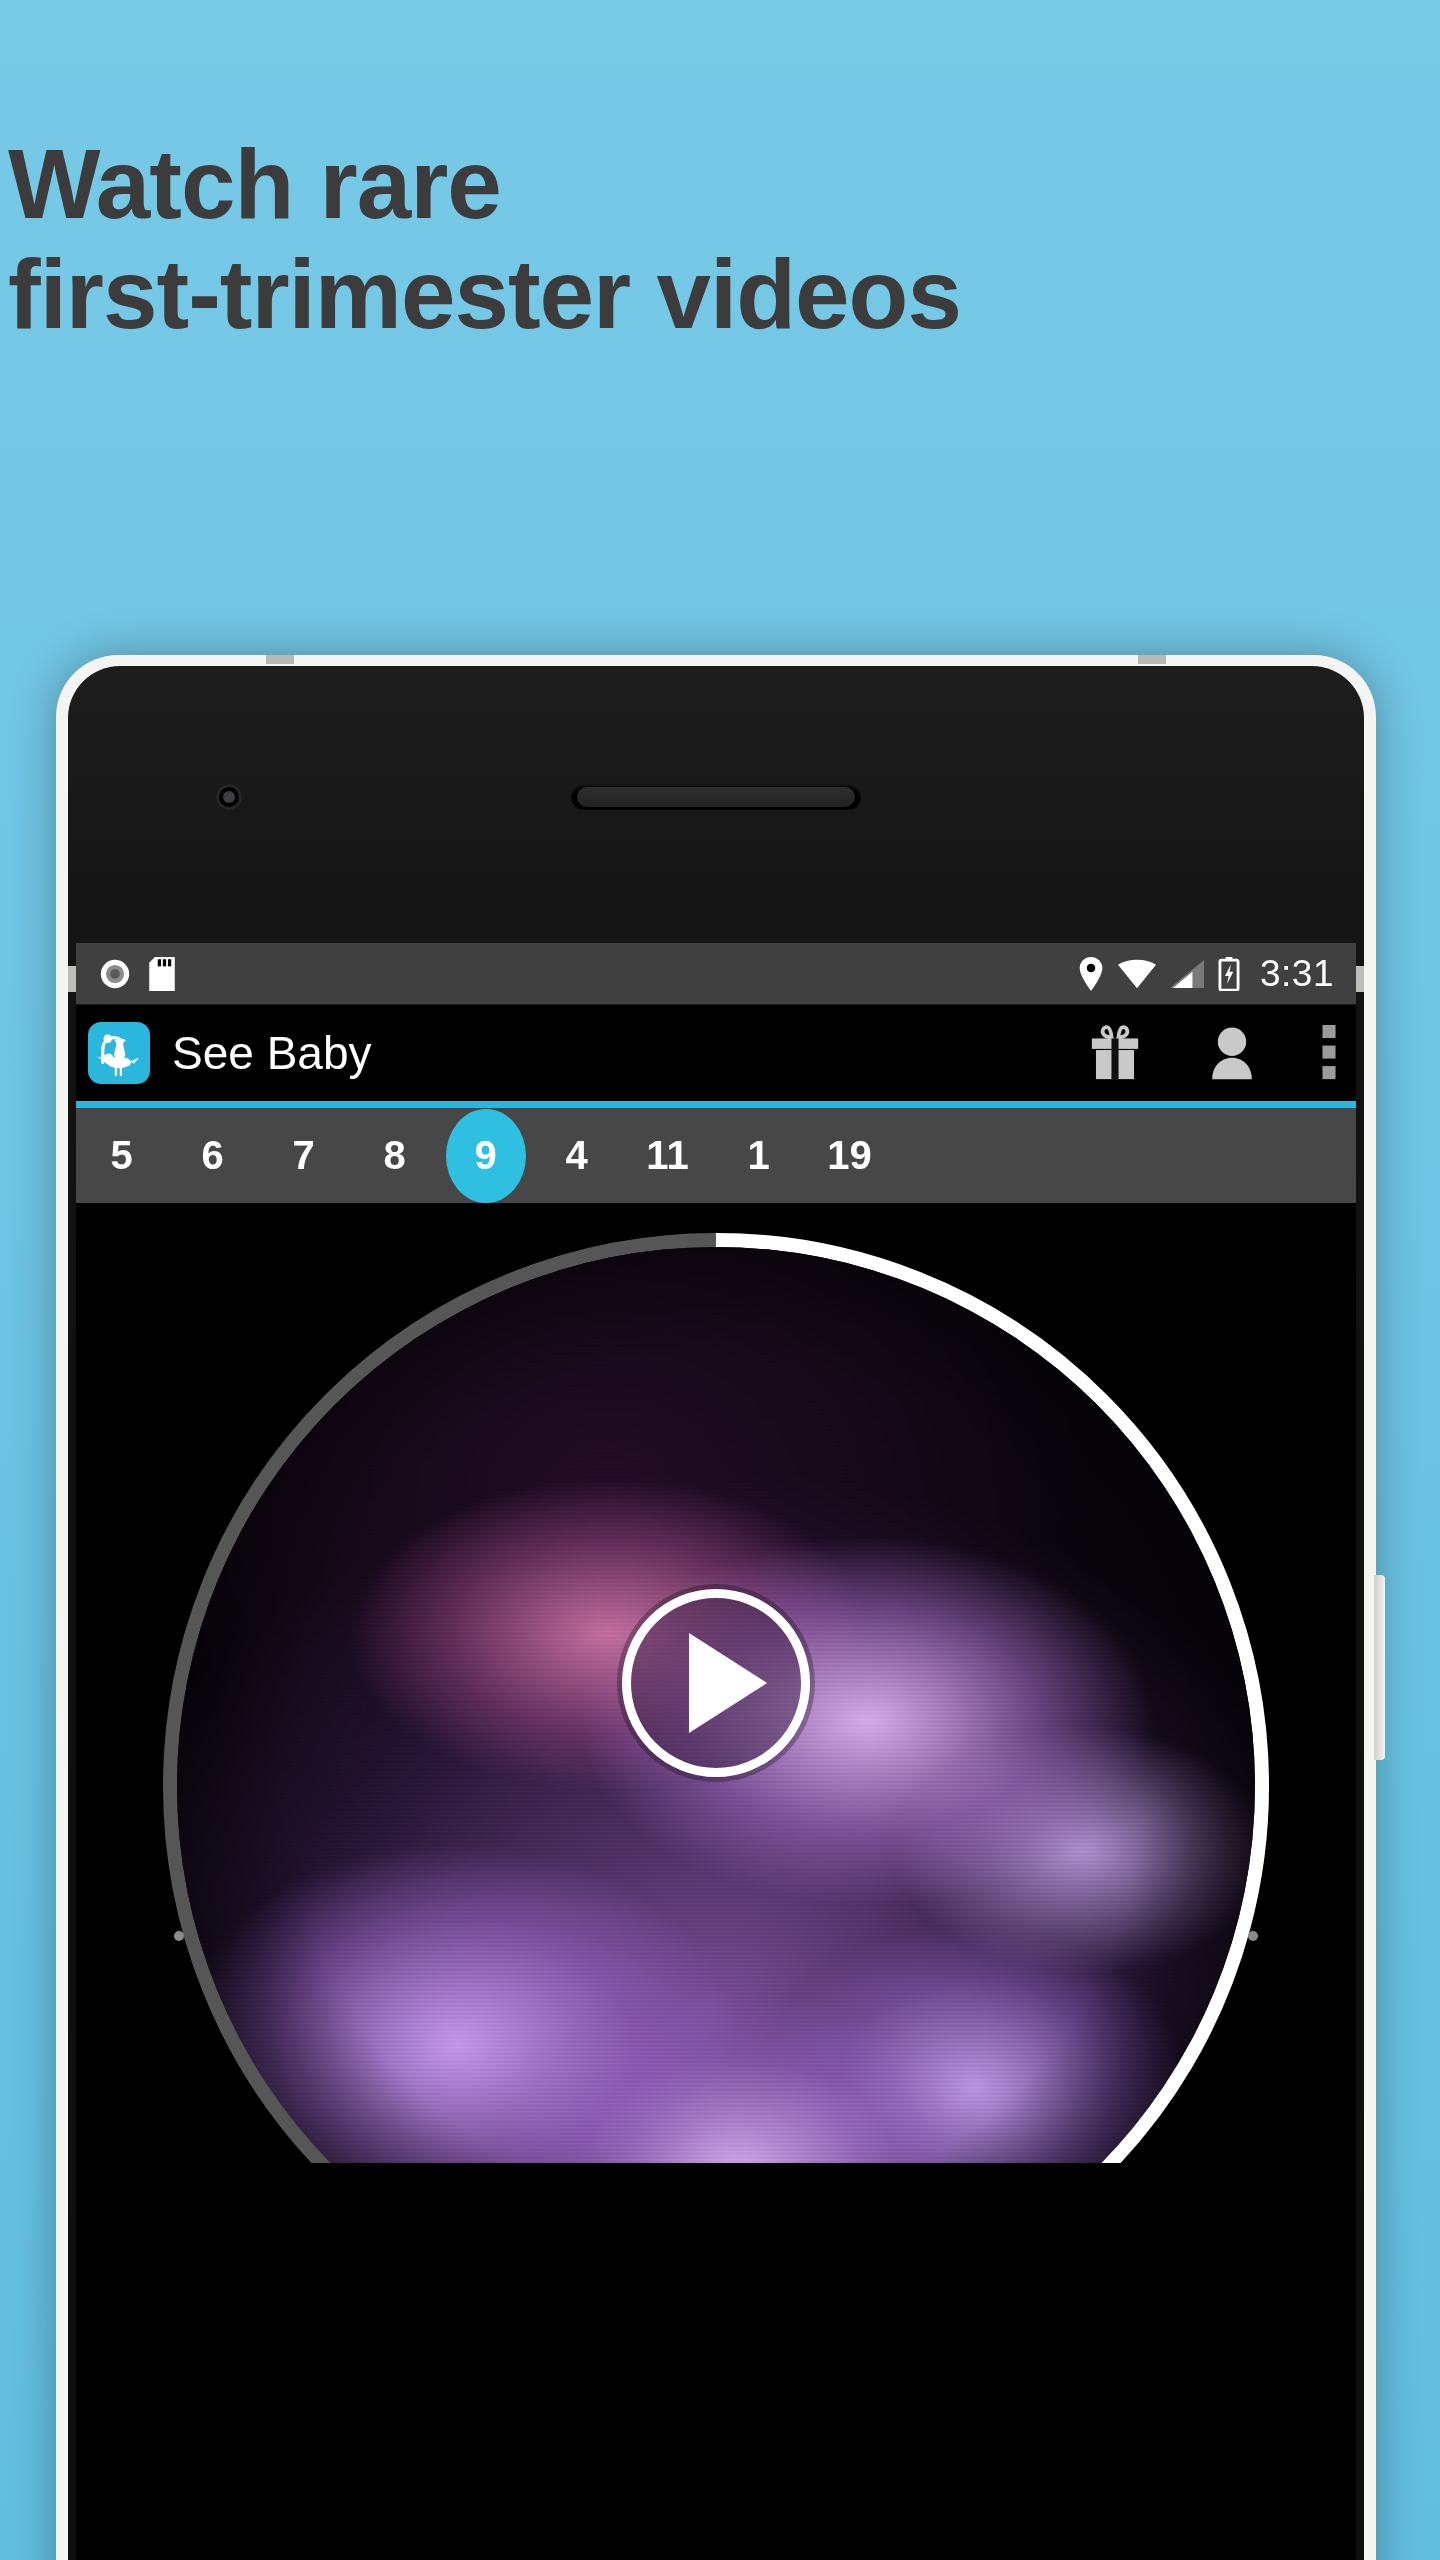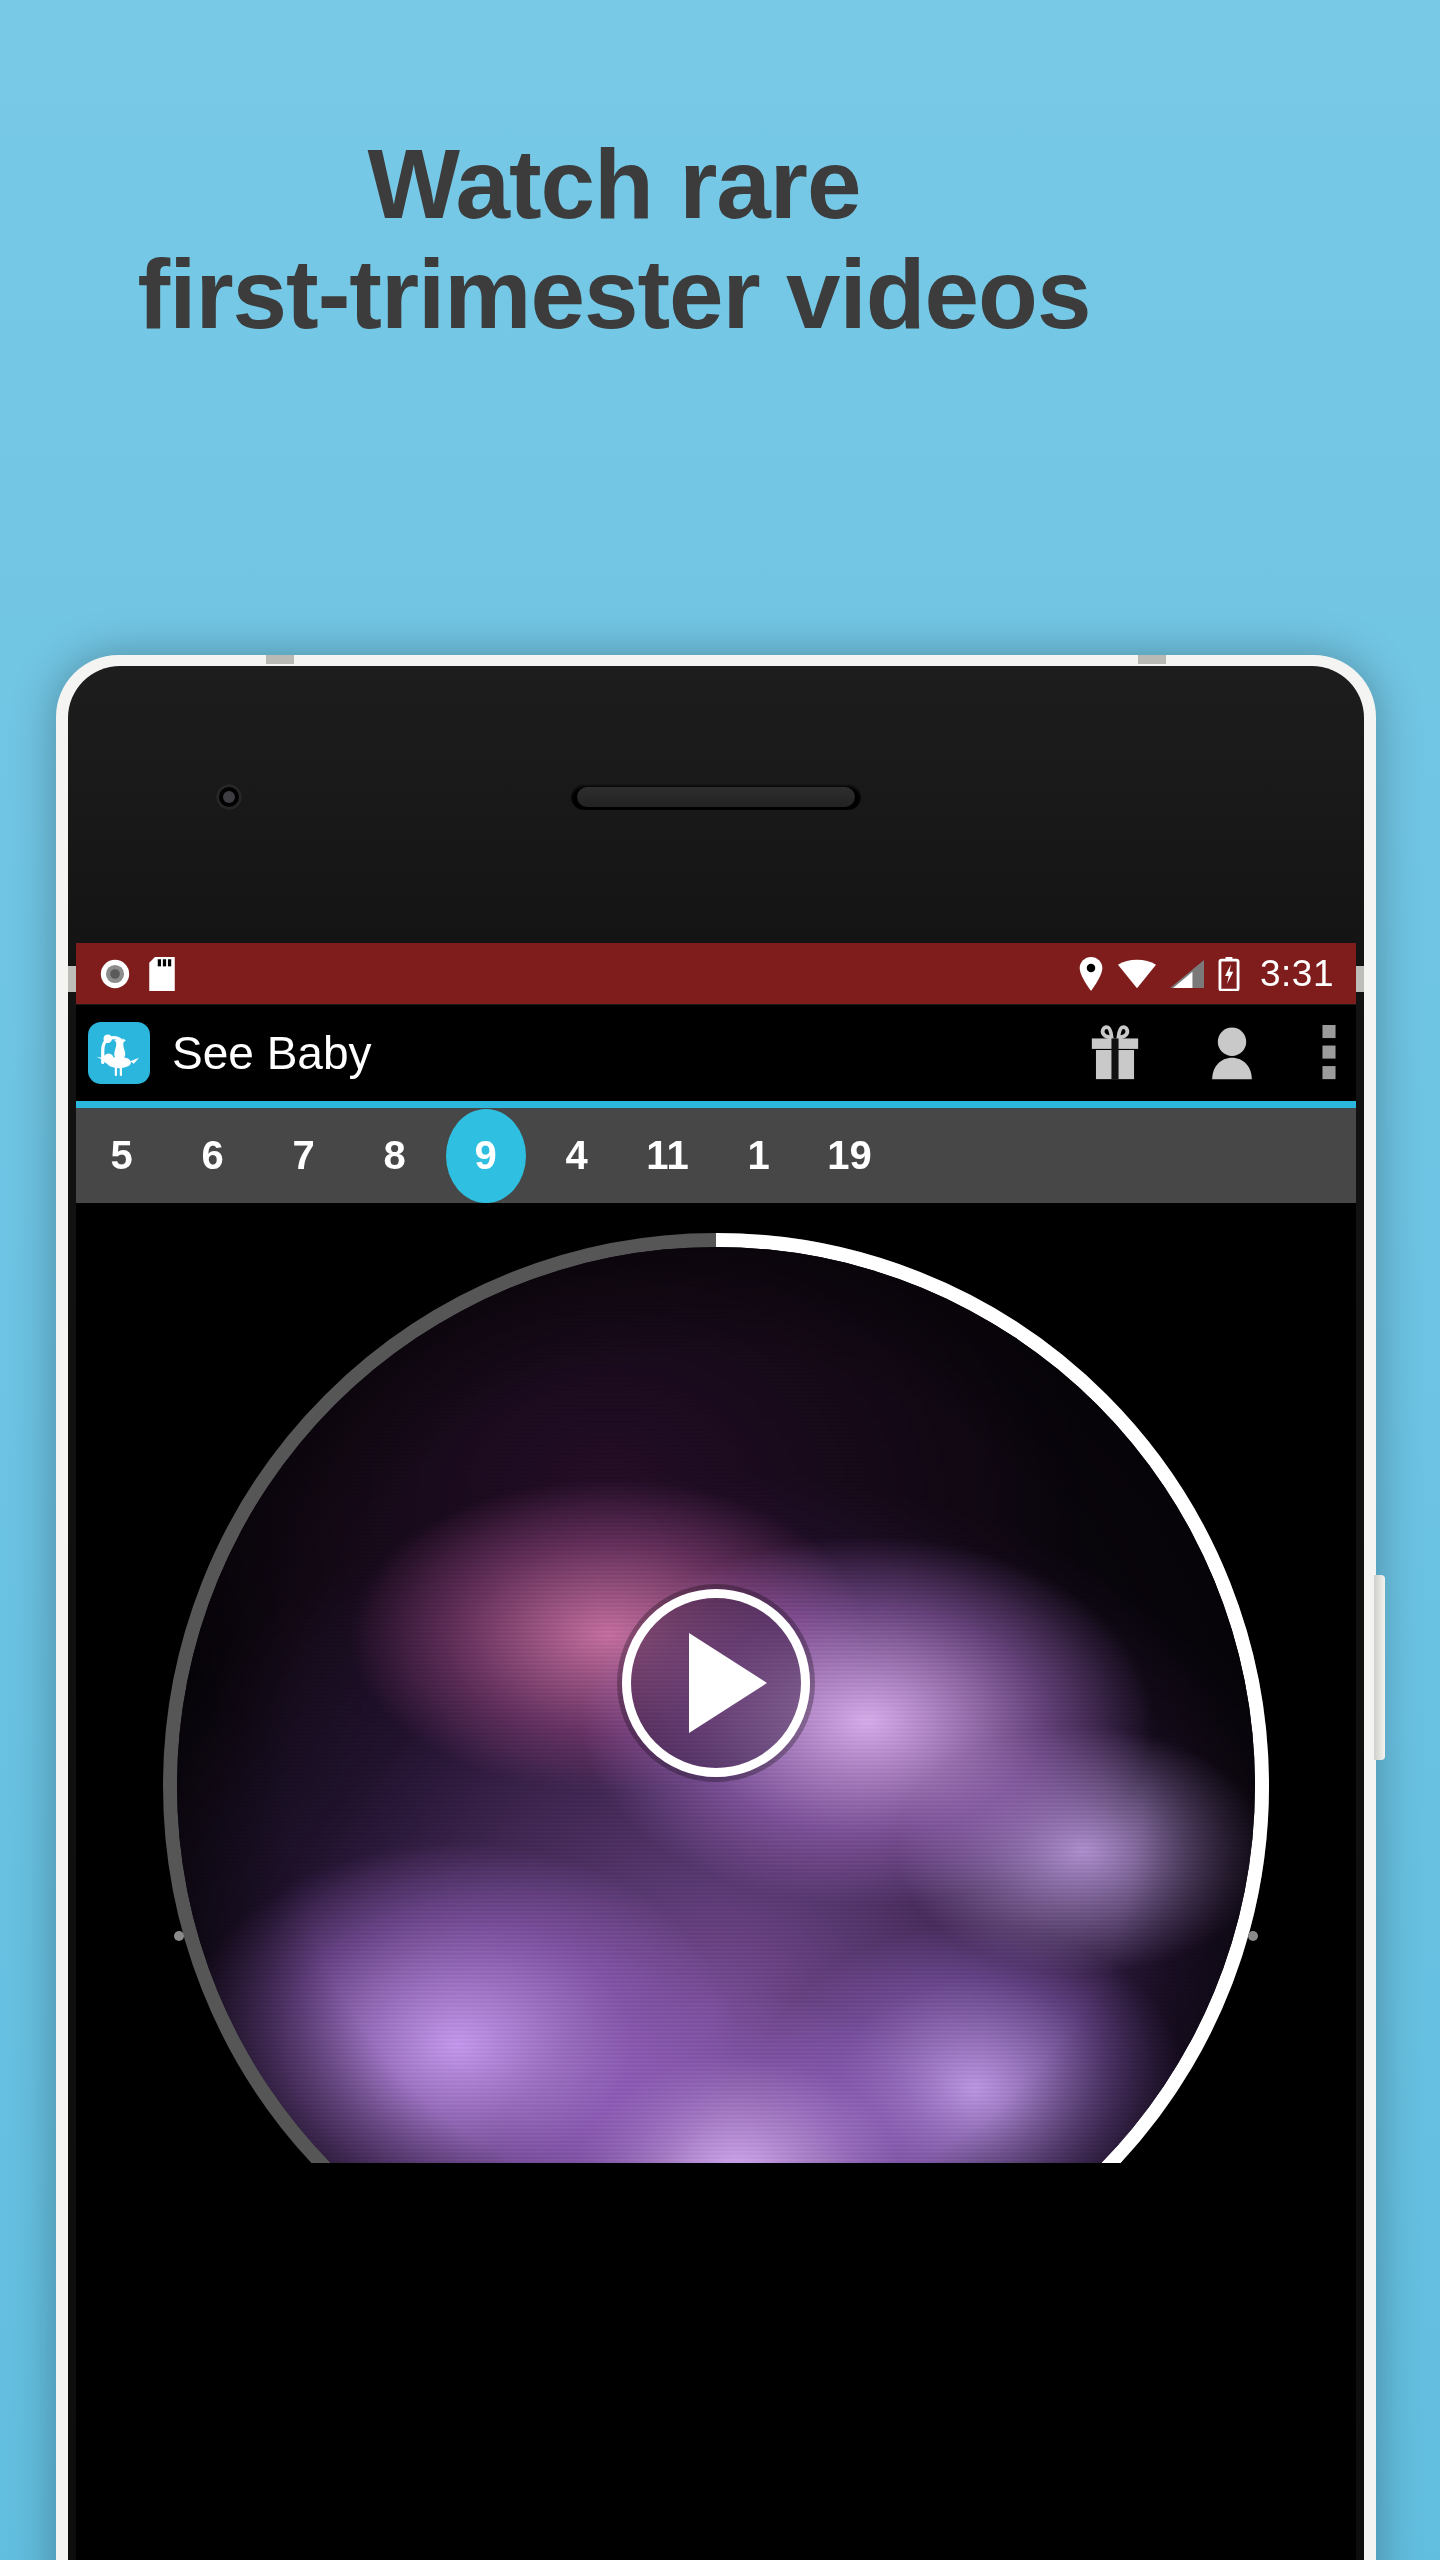--- a/index.html
+++ b/index.html
@@ -12,22 +12,21 @@
   }
 
   
   #promo-bg {
     position:absolute; inset:0;
     background: linear-gradient(180deg, #77c9e6 0%, #6cc3e3 55%, #62bedf 100%);
   }
 
   
   #headline {
-    position:absolute; top:130px; left:0; width:1228px;
-    text-align:center;
+    position:absolute; top:130px; left:8px; width:1228px;
     color:#3c3c3c;
     font-size:98px;
     font-weight:bold;
     line-height:1.12;
     letter-spacing:-1px;
   }
   #headline .line { display:block; }
 
   
   #phone {
@@ -93,21 +92,21 @@
     position:absolute;
     left:8px; right:8px; top:277px; bottom:0;
     background:#000;
     overflow:hidden;
   }
 
   
   #status-bar {
     position:relative;
     height:62px;
-    background:#7f1d1d;
+    background:#404040;
     display:flex; align-items:center;
     padding:0 22px;
     border-bottom:1px solid #1a1a1a;
   }
   #status-left { display:flex; align-items:center; gap:16px; }
   #status-right { margin-left:auto; display:flex; align-items:center; gap:14px; }
   #status-clock {
     color:#fff; font-size:37px; font-weight:500; margin-left:6px;
     letter-spacing:.5px;
   }

